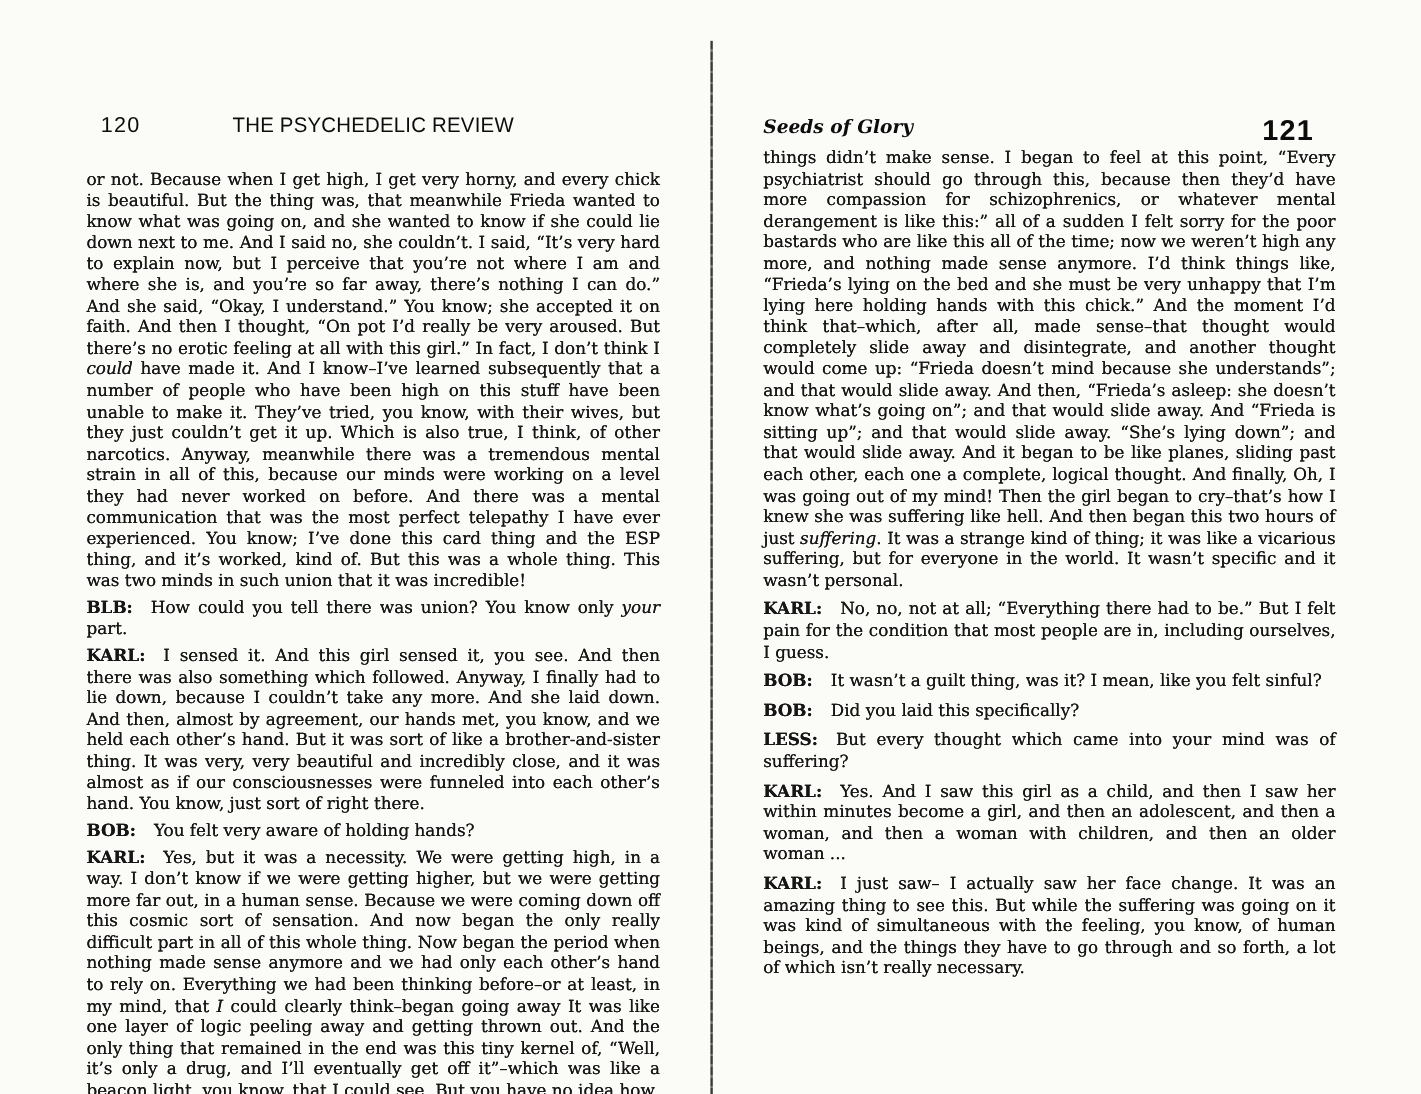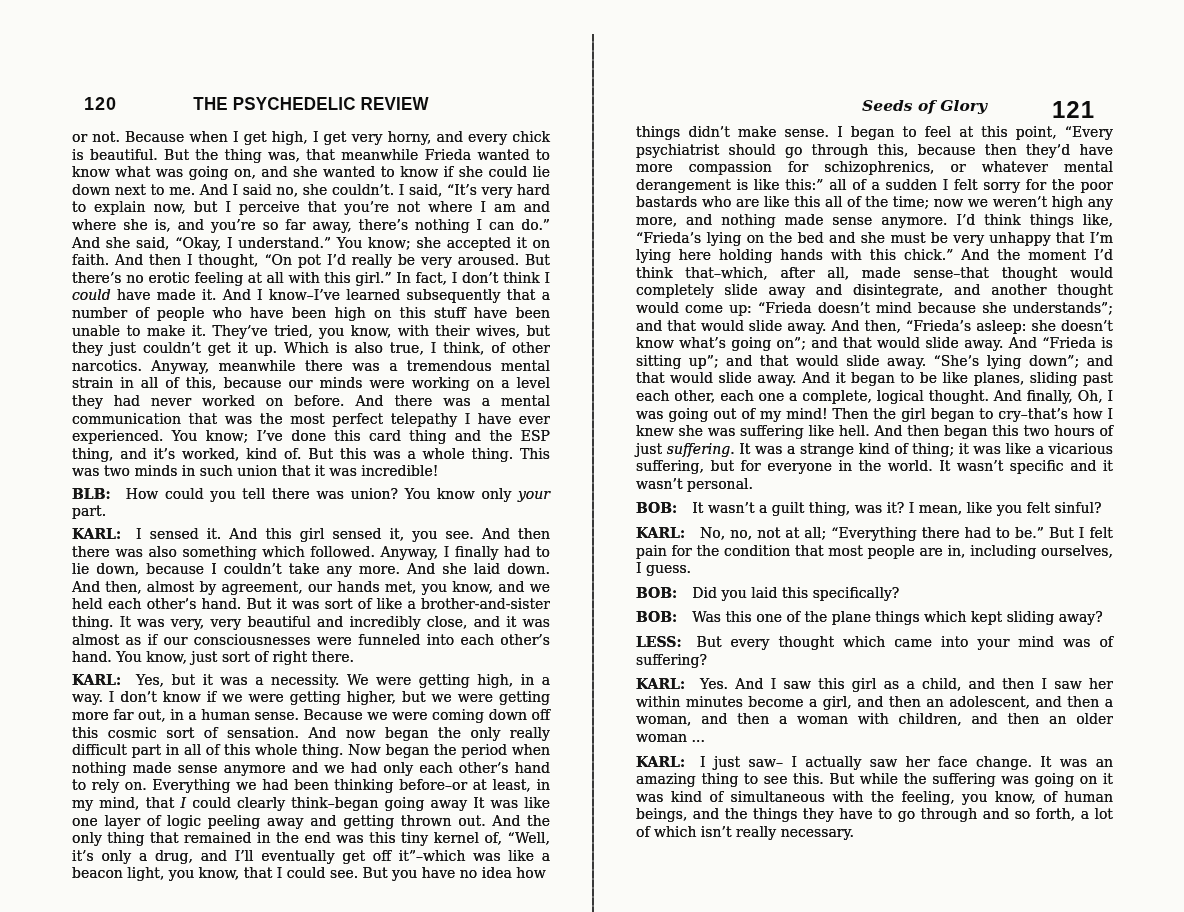--- a/index.html
+++ b/index.html
@@ -18,29 +18,29 @@
     background:repeating-linear-gradient(180deg,#242424 0 7px,#5c5c5c 7px 9px);
     opacity:.9;
   }
 
   .col { position:absolute; }
   .col-left  { left:72px;  top:94px;  width:478px; }
   .col-right { left:636px; top:96px;  width:477px; }
 
   
   .header-left {
-    position:relative; height:24px; margin-bottom:11px;
-    font-family:"Liberation Sans", sans-serif; font-weight:bold; color:#0c0c0c;
+    position:relative; height:24px; margin-bottom:24px;
+    font-family:"Liberation Sans", sans-serif; font-weight:normal; color:#0c0c0c;
   }
   .header-left .pageno { position:absolute; left:12px; top:0; font-size:18px; letter-spacing:1px; }
   .header-left .htitle { display:block; text-align:center; font-size:17.5px; letter-spacing:.2px; transform:scaleX(.97); }
 
   .header-right { position:relative; height:22px; margin-bottom:6px; color:#0c0c0c; }
   .header-right .rtitle {
-    display:block; text-align:right; padding-right:126px; box-sizing:border-box; width:100%;
+    display:block; text-align:left; padding-right:126px; box-sizing:border-box; width:100%;
     font-family:"DejaVu Serif", serif; font-style:italic; font-weight:bold; font-size:15.5px;
   }
   .header-right .pageno { position:absolute; right:18px; top:0;
     font-family:"Liberation Sans", sans-serif; font-weight:bold; font-size:24px; letter-spacing:1px; }
 
   
   .body-text {
     font-size:14px; line-height:17.6px; text-align:justify;
     text-shadow:0 0 .4px currentColor; 
   }
@@ -58,34 +58,34 @@
 
   <div class="col col-left">
     <div class="header-left">
       <span class="pageno">120</span>
       <span class="htitle">THE PSYCHEDELIC REVIEW</span>
     </div>
     <div class="body-text" id="left-body">
         <p class="para"><span>or not. Because when I get high, I get very horny, and every chick is beautiful. But the thing was, that meanwhile Frieda wanted to know what was going on, and she wanted to know if she could lie down next to me. And I said no, she couldn’t. I said, “It’s very hard to explain now, but I perceive that you’re not where I am and where she is, and you’re so far away, there’s nothing I can do.” And she said, “Okay, I understand.” You know; she accepted it on faith. And then I thought, “On pot I’d really be very aroused. But there’s no erotic feeling at all with this girl.” In fact, I don’t think I </span><span class="it">could</span><span> have made it. And I know–I’ve learned subsequently that a number of people who have been high on this stuff have been unable to make it. They’ve tried, you know, with their wives, but they just couldn’t get it up. Which is also true, I think, of other narcotics. Anyway, meanwhile there was a tremendous mental strain in all of this, because our minds were working on a level they had never worked on before. And there was a mental communication that was the most perfect telepathy I have ever experienced. You know; I’ve done this card thing and the ESP thing, and it’s worked, kind of. But this was a whole thing. This was two minds in such union that it was incredible!</span></p>
         <p class="para"><span class="speaker">BLB:</span><span>How could you tell there was union? You know only </span><span class="it">your</span><span> part.</span></p>
         <p class="para"><span class="speaker">KARL:</span><span>I sensed it. And this girl sensed it, you see. And then there was also something which followed. Anyway, I finally had to lie down, because I couldn’t take any more. And she laid down. And then, almost by agreement, our hands met, you know, and we held each other’s hand. But it was sort of like a brother-and-sister thing. It was very, very beautiful and incredibly close, and it was almost as if our consciousnesses were funneled into each other’s hand. You know, just sort of right there.</span></p>
+        <p class="para"><span class="speaker">BOB:</span><span>You felt very aware of holding hands?</span></p>
         <p class="para"><span class="speaker">KARL:</span><span>Yes, but it was a necessity. We were getting high, in a way. I don’t know if we were getting higher, but we were getting more far out, in a human sense. Because we were coming down off this cosmic sort of sensation. And now began the only really difficult part in all of this whole thing. Now began the period when nothing made sense anymore and we had only each other’s hand to rely on. Everything we had been thinking before–or at least, in my mind, that </span><span class="it">I</span><span> could clearly think–began going away It was like one layer of logic peeling away and getting thrown out. And the only thing that remained in the end was this tiny kernel of, “Well, it’s only a drug, and I’ll eventually get off it”–which was like a beacon light, you know, that I could see. But you have no idea how</span></p>
       </div>
   </div>
 
   <div class="col col-right">
     <div class="header-right">
       <span class="rtitle">Seeds of Glory</span>
       <span class="pageno">121</span>
     </div>
     <div class="body-text" id="right-body">
         <p class="para"><span>things didn’t make sense. I began to feel at this point, “Every psychiatrist should go through this, because then they’d have more compassion for schizophrenics, or whatever mental derangement is like this:” all of a sudden I felt sorry for the poor bastards who are like this all of the time; now we weren’t high any more, and nothing made sense anymore. I’d think things like, “Frieda’s lying on the bed and she must be very unhappy that I’m lying here holding hands with this chick.” And the moment I’d think that–which, after all, made sense–that thought would completely slide away and disintegrate, and another thought would come up: “Frieda doesn’t mind because she understands”; and that would slide away. And then, “Frieda’s asleep: she doesn’t know what’s going on”; and that would slide away. And “Frieda is sitting up”; and that would slide away. “She’s lying down”; and that would slide away. And it began to be like planes, sliding past each other, each one a complete, logical thought. And finally, Oh, I was going out of my mind! Then the girl began to cry–that’s how I knew she was suffering like hell. And then began this two hours of just </span><span class="it">suffering</span><span>. It was a strange kind of thing; it was like a vicarious suffering, but for everyone in the world. It wasn’t specific and it wasn’t personal.</span></p>
+        <p class="para"><span class="speaker">KARL:</span><span>No, no, not at all; “Everything there had to be.” But I felt pain for the condition that most people are in, including ourselves, I guess.</span></p>
         <p class="para"><span class="speaker">BOB:</span><span>It wasn’t a guilt thing, was it? I mean, like you felt sinful?</span></p>
-        <p class="para"><span class="speaker">KARL:</span><span>No, no, not at all; “Everything there had to be.” But I felt pain for the condition that most people are in, including ourselves, I guess.</span></p>
         <p class="para"><span class="speaker">BOB:</span><span>Did you laid this specifically?</span></p>
-        <p class="para"><span class="speaker">BOB:</span><span>Was this one of the plane things which kept sliding away?</span></p>
         <p class="para"><span class="speaker">LESS:</span><span>But every thought which came into your mind was of suffering?</span></p>
         <p class="para"><span class="speaker">KARL:</span><span>Yes. And I saw this girl as a child, and then I saw her within minutes become a girl, and then an adolescent, and then a woman, and then a woman with children, and then an older woman ...</span></p>
         <p class="para"><span class="speaker">KARL:</span><span>I just saw– I actually saw her face change. It was an amazing thing to see this. But while the suffering was going on it was kind of simultaneous with the feeling, you know, of human beings, and the things they have to go through and so forth, a lot of which isn’t really necessary.</span></p>
       </div>
   </div>
 
 </div>
 
 </body></html>

